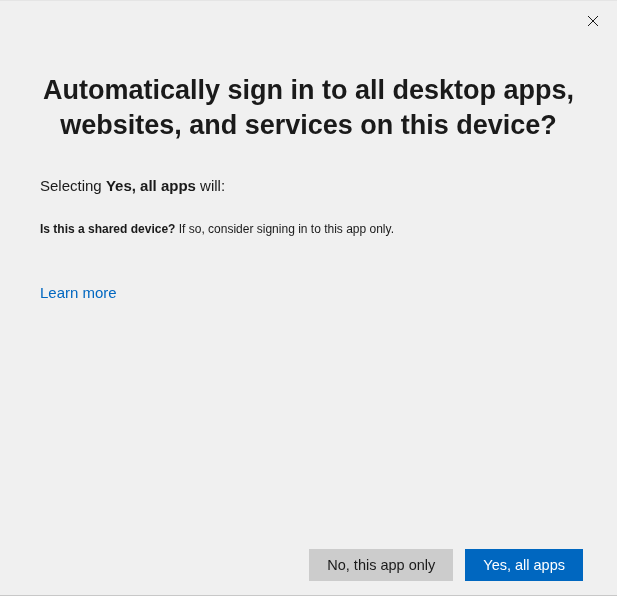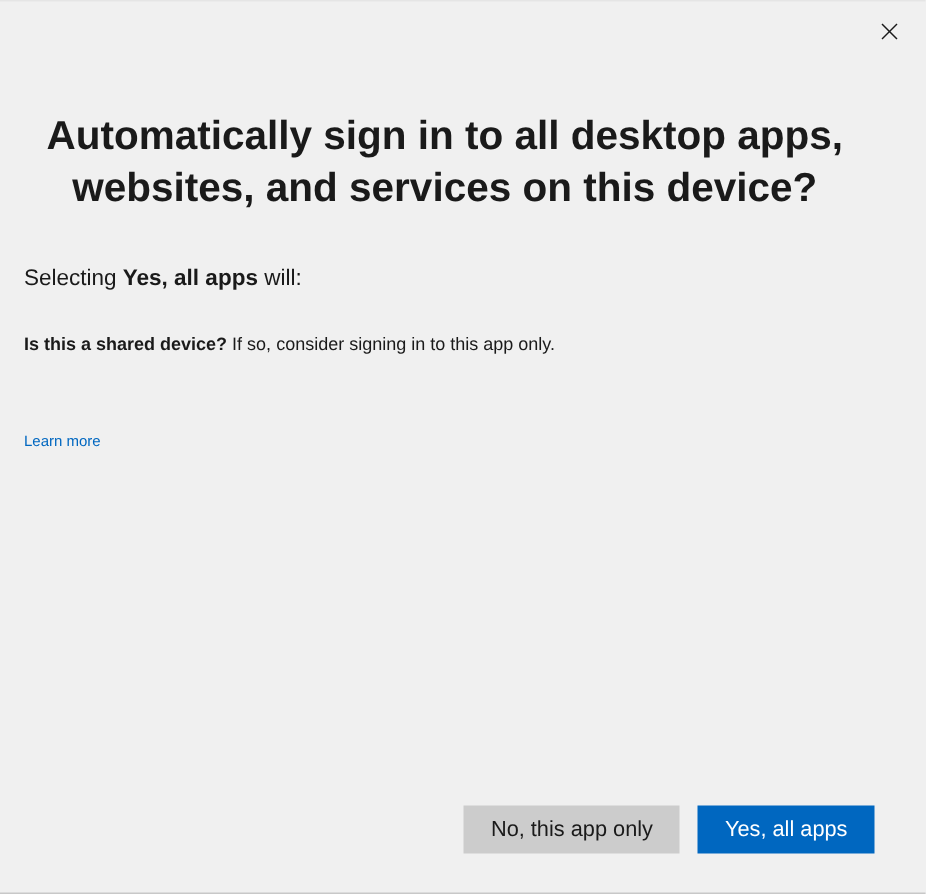--- a/index.html
+++ b/index.html
@@ -31,21 +31,21 @@
       cursor: pointer;
       display: flex;
       align-items: center;
       justify-content: center;
     }
     .close-btn svg {
       width: 12px;
       height: 12px;
     }
     .content {
-      padding: 72px 40px 0 16px;
+      padding: 72px 40px 0 40px;
     }
     .title {
       font-size: 27px;
       font-weight: 600;
       color: #1a1a1a;
       text-align: center;
       line-height: 1.3;
       margin-bottom: 34px;
     }
     .intro {
@@ -77,29 +77,29 @@
     }
     .shared {
       font-size: 12px;
       color: #1a1a1a;
       margin-bottom: 48px;
     }
     .shared .bold {
       font-weight: 600;
     }
     .learn-more {
-      font-size: 10px;
+      font-size: 15px;
       color: #0067c0;
       text-decoration: none;
       cursor: pointer;
       margin-top: 20px;
     }
     .button-row {
       position: absolute;
-      bottom: 26px;
+      bottom: 14px;
       right: 34px;
       display: flex;
       gap: 12px;
     }
     .btn {
       font-family: inherit;
       font-size: 14.5px;
       padding: 8px 18px;
       border: none;
       cursor: pointer;

